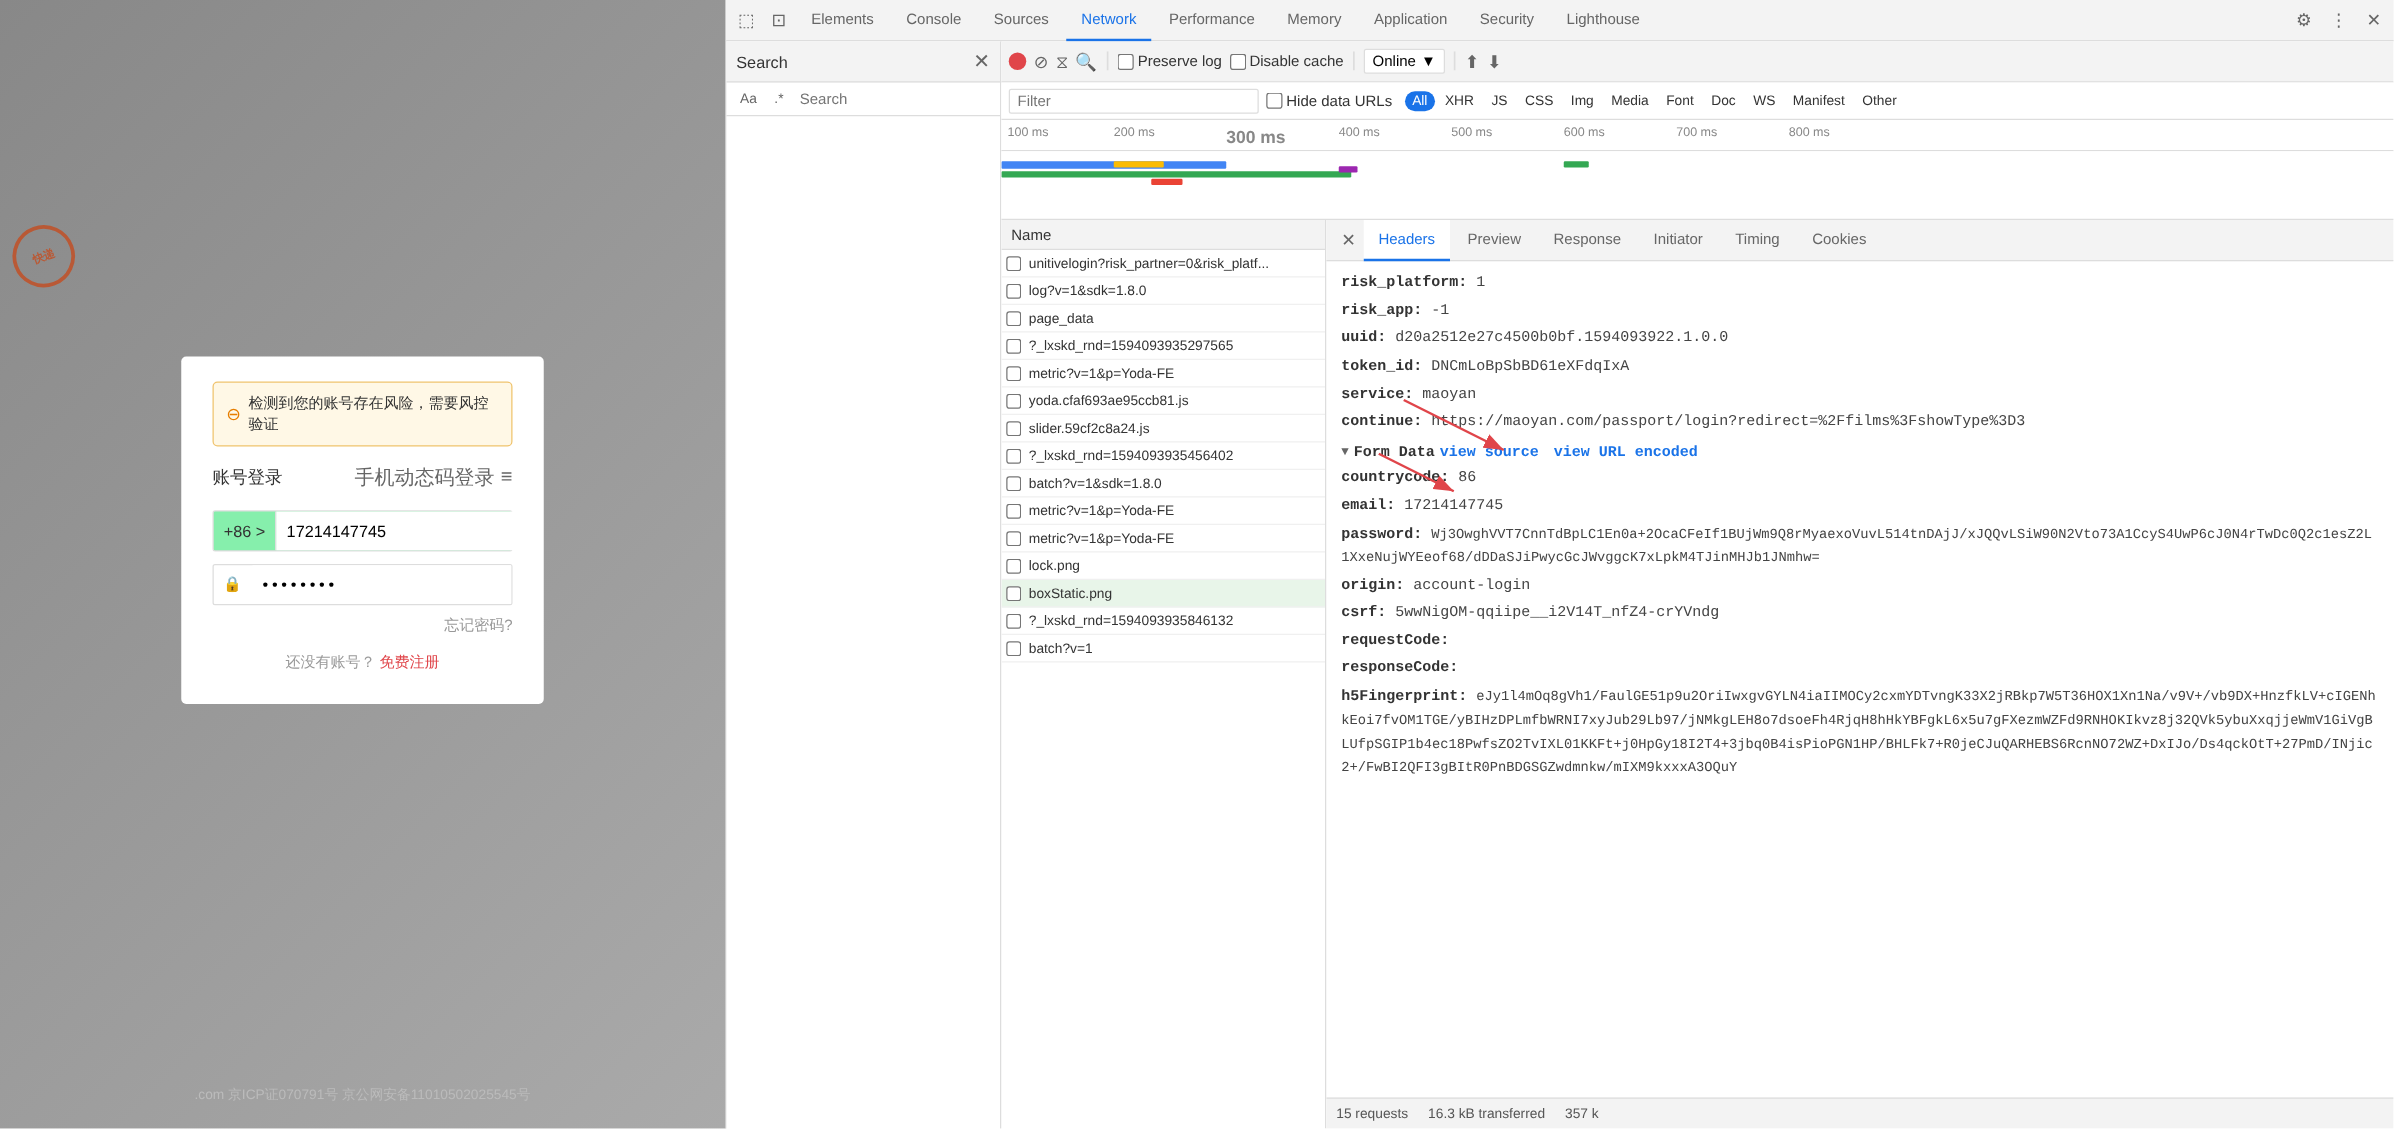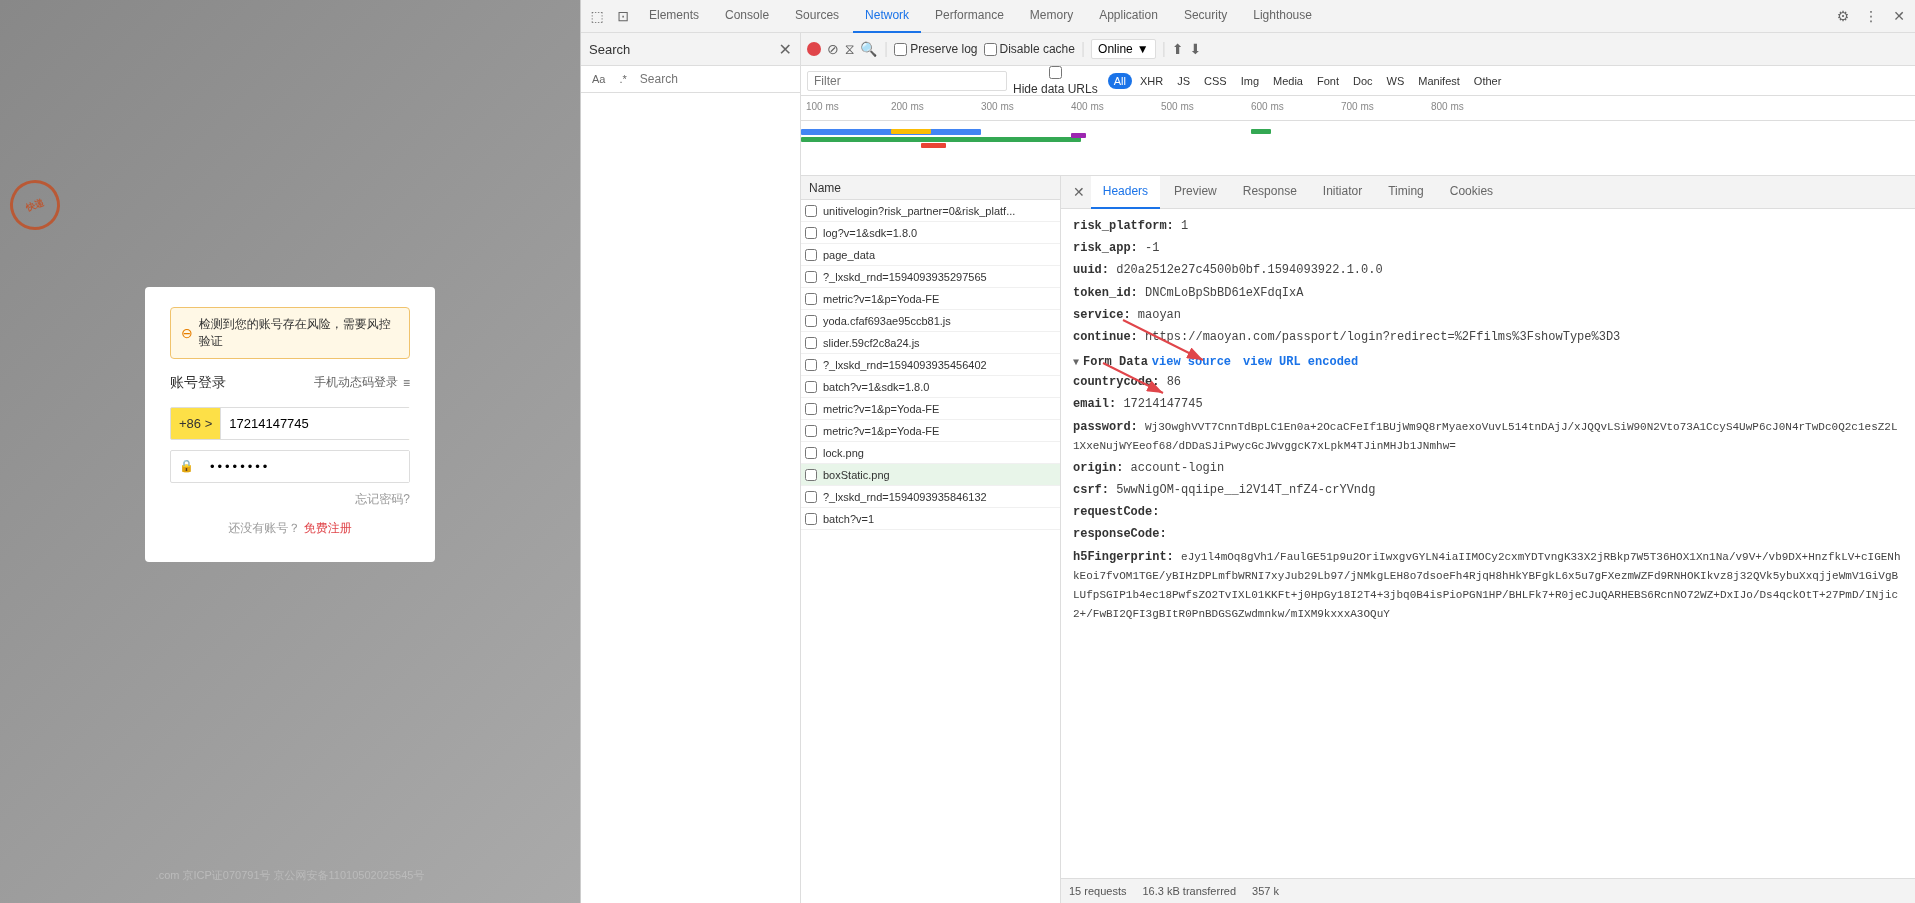--- a/index.html
+++ b/index.html
@@ -13,23 +13,23 @@
     
     .stamp { position: absolute; left: 10px; top: 180px; width: 50px; height: 50px; border: 3px solid #c41; border-radius: 50%; color: #c41; font-size: 9px; display: flex; align-items: center; justify-content: center; transform: rotate(-20deg); opacity: 0.7; font-weight: bold; }
     
     .login-box { position: absolute; left: 50%; top: 50%; transform: translate(-50%, -60%); background: white; border-radius: 4px; padding: 20px 25px 25px; width: 290px; }
     
     .warning-bar { background: #fff8e6; border: 1px solid #f0c36d; border-radius: 4px; padding: 8px 10px; margin-bottom: 15px; font-size: 12px; color: #333; display: flex; align-items: center; gap: 6px; }
     .warning-icon { color: #e67e00; font-size: 14px; }
     
     .login-tabs { display: flex; justify-content: space-between; align-items: center; margin-bottom: 15px; }
     .login-tab-label { font-size: 14px; color: #333; font-weight: 500; }
-    .login-tab-right { display: flex; align-items: center; gap: 5px; font-size: 12px; color: #666; cursor: pointer; }
-    
-    .phone-input-row { display: flex; align-items: center; border: 1px solid #ddd; border-radius: 2px; margin-bottom: 10px; background: #fde047; }
+    .login-tab-right { display: flex; align-items: center; gap: 5px; font-size: 16px; color: #666; cursor: pointer; }
+    
+    .phone-input-row { display: flex; align-items: center; border: 1px solid #ddd; border-radius: 2px; margin-bottom: 10px; background: #86efac; }
     .country-code { padding: 8px 8px; color: #333; font-size: 13px; border-right: 1px solid #ddd; white-space: nowrap; }
     .phone-input { border: none; outline: none; padding: 8px; font-size: 13px; flex: 1; }
     
     .password-input-row { display: flex; align-items: center; border: 1px solid #ddd; border-radius: 2px; margin-bottom: 8px; background: white; }
     .lock-icon { padding: 8px; color: #999; }
     .password-input { border: none; outline: none; padding: 8px; font-size: 13px; flex: 1; letter-spacing: 3px; }
     
     .forgot-pw { text-align: right; color: #999; font-size: 12px; cursor: pointer; margin-bottom: 12px; }
     
     .login-btn { width: 100%; background: #e0454a; color: white; border: none; border-radius: 2px; padding: 12px; font-size: 15px; cursor: pointer; margin-bottom: 12px; }
@@ -77,21 +77,21 @@
     .checkbox-label input { margin: 0; }
     
     .online-select { display: flex; align-items: center; border: 1px solid #ddd; border-radius: 2px; background: white; padding: 2px 6px; gap: 4px; font-size: 12px; cursor: pointer; }
     
     .upload-icon { color: #666; cursor: pointer; font-size: 14px; }
     .download-icon { color: #666; cursor: pointer; font-size: 14px; }
     
     
     .filter-bar { height: 30px; border-bottom: 1px solid #ddd; display: flex; align-items: center; padding: 0 6px; gap: 6px; background: white; }
     .filter-input { flex: 1; max-width: 200px; border: 1px solid #ddd; border-radius: 2px; padding: 2px 6px; font-size: 12px; outline: none; }
-    .hide-data-urls { display: flex; align-items: center; gap: 3px; font-size: 12px; color: #333; flex-direction: column; }
+    .hide-data-urls { display: flex; align-items: center; gap: 3px; font-size: 12px; color: #333; }
     
     .type-filters { display: flex; align-items: center; gap: 2px; margin-left: 4px; }
     .type-btn { padding: 2px 6px; font-size: 11px; color: #333; cursor: pointer; border-radius: 2px; background: transparent; }
     .type-btn.active { background: #1a73e8; color: white; border-radius: 10px; }
     
     
     .blocked-bar { height: 26px; border-bottom: 1px solid #ddd; display: flex; align-items: center; padding: 0 6px; gap: 12px; background: white; }
     .blocked-checkbox { display: flex; align-items: center; gap: 3px; font-size: 12px; color: #333; }
     .tick-label { font-size: 10px; color: #888; position: absolute; }
     
@@ -267,21 +267,21 @@
             <span class="type-btn">WS</span>
             <span class="type-btn">Manifest</span>
             <span class="type-btn">Other</span>
           </div>
         </div>
 
 
         <div style="height:25px; background:white; border-bottom:1px solid #ddd; position:relative; overflow:hidden;">
           <span class="tick-label" style="left:5px; top:5px; font-size:10px; color:#888;">100 ms</span>
           <span class="tick-label" style="left:90px; top:5px; font-size:10px; color:#888;">200 ms</span>
-          <span class="tick-label" style="left:180px; top:5px; font-size:10px; color:#888;">300 ms</span>
+          <span class="tick-label" style="left:180px; top:5px; font-size:14px; color:#888;font-weight:bold;">300 ms</span>
           <span class="tick-label" style="left:270px; top:5px; font-size:10px; color:#888;">400 ms</span>
           <span class="tick-label" style="left:360px; top:5px; font-size:10px; color:#888;text-align:center;">500 ms</span>
           <span class="tick-label" style="left:450px; top:5px; font-size:10px; color:#888;">600 ms</span>
           <span class="tick-label" style="left:540px; top:5px; font-size:10px; color:#888;">700 ms</span>
           <span class="tick-label" style="left:630px; top:5px; font-size:10px; color:#888;">800 ms</span>
         </div>
 
         <div style="height:55px; background:white; border-bottom:1px solid #ddd; position:relative; overflow:hidden;">
           <div style="position:absolute; left:0; top:8px; width:180px; height:6px; background:#4285f4; border-radius:1px;"></div>
           <div style="position:absolute; left:0; top:16px; width:280px; height:5px; background:#34a853; border-radius:1px;"></div>

